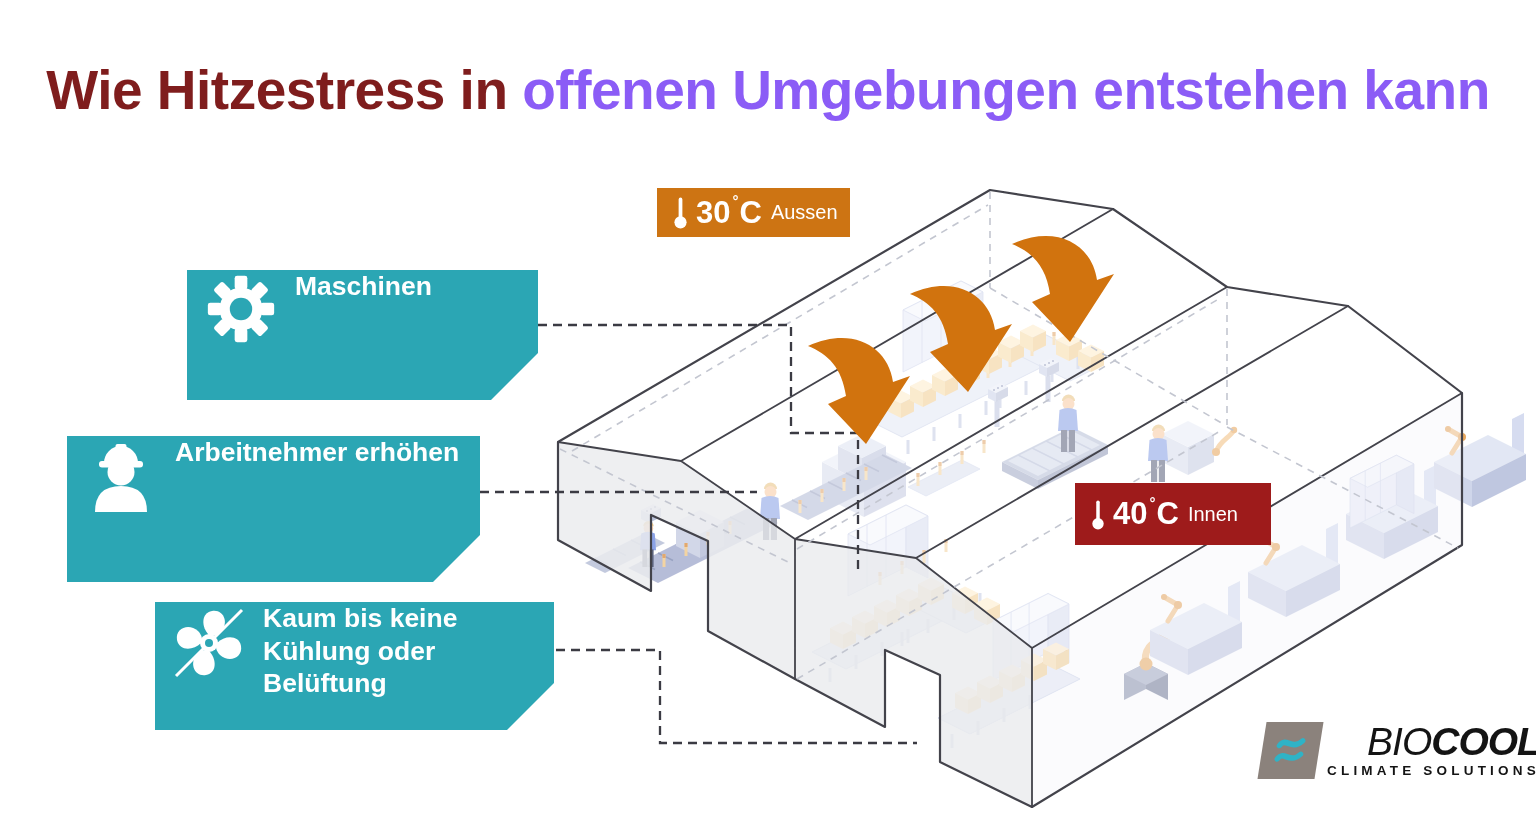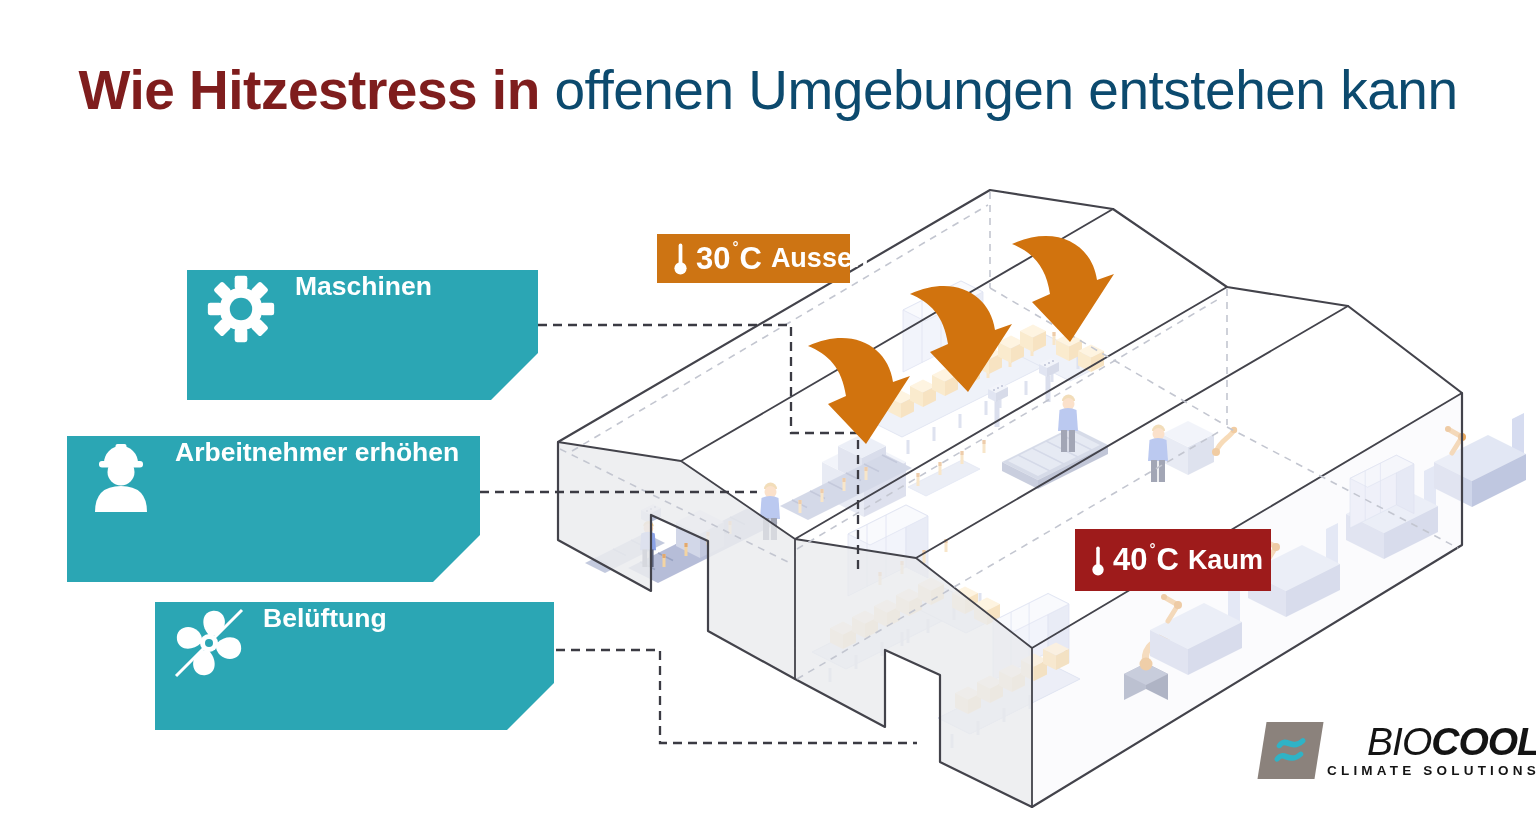--- a/index.html
+++ b/index.html
@@ -2,30 +2,30 @@
 <html><head>
 <meta charset="utf-8">
 <style>
   html,body{margin:0;padding:0;background:#fff;}
   .stage{position:relative;width:1536px;height:840px;background:#ffffff;overflow:hidden;
          font-family:"Liberation Sans","DejaVu Sans",sans-serif;}
   
   .title{position:absolute;left:0;top:58px;width:1536px;text-align:center;
          font-size:55px;letter-spacing:-0.5px;color:#3e3e47;white-space:nowrap;}
   .title .em{font-weight:700;color:#7f1d1d;}
-  .title .light{font-weight:400;color:#0c4a6e;}
+  .title .light{font-weight:700;color:#8b5cf6;}
   
-  .badge{position:absolute;display:flex;align-items:center;color:#fff;padding:17px 16px;box-sizing:border-box;margin-top:46px;}
+  .badge{position:absolute;display:flex;align-items:center;color:#fff;padding:17px 16px;box-sizing:border-box;}
   .badge-out{left:657px;top:188px;width:193px;height:49px;background:#cd7413;}
   .badge-in {left:1075px;top:483px;width:196px;height:62px;background:#9e1b1b;}
   .badge .thermo{margin-right:8px;flex:0 0 auto;}
   .badge .val{font-weight:700;font-size:31px;}
   .badge .deg{font-weight:700;font-size:15px;vertical-align:top;position:relative;top:-12px;margin:0 1px 0 2px;}
   .badge .unit{font-weight:700;font-size:31px;}
-  .badge .lbl{font-weight:700;font-size:27px;margin-left:9px;}
+  .badge .lbl{font-weight:400;font-size:20px;margin-left:9px;}
   
   .callout{position:absolute;background:#2ba6b4;color:#fff;display:flex;align-items:flex-start;
            clip-path:polygon(0 0,100% 0,100% calc(100% - 47px),calc(100% - 47px) 100%,0 100%);
            filter:drop-shadow(5px 7px 9px rgba(105,115,130,.45));}
   .co1{left:187px;top:270px;width:351px;height:130px;}
   .co2{left:67px;top:436px;width:413px;height:146px;}
   .co3{left:155px;top:602px;width:399px;height:128px;}
   .callout .ico{flex:0 0 108px;display:flex;justify-content:center;align-items:center;}
   .callout .txt{font-weight:700;font-size:26.5px;line-height:1.23;padding-right:10px;}
   .callout .txt span{display:block;}
@@ -297,21 +297,21 @@
   </div>
 
   <div class="badge badge-in">
     <svg class="thermo" width="14" height="33" viewBox="0 0 16 36">
       <rect x="6" y="2" width="4" height="23" rx="2" fill="#fff"></rect>
       <circle cx="8" cy="28.5" r="6.5" fill="#fff"></circle>
     </svg>
     <span class="val">40</span>
       <span class="deg">°</span>
       <span class="unit">C</span>
-    <span class="lbl">Kaum</span>
+    <span class="lbl">Innen</span>
   </div>
 
   <div class="callout co1">
     <div class="ico">
       <svg width="78" height="78" viewBox="-40 -40 80 80">
         <g fill="#fff">
           <circle r="22"></circle>
           <g>
             <rect x="-6.5" y="-34" width="13" height="14" rx="2.5"></rect>
             <rect x="-6.5" y="-34" width="13" height="14" rx="2.5" transform="rotate(45)"></rect>
@@ -354,20 +354,22 @@
           <path d="M0,-8 C-8,-16 -8,-30 3,-32 C15,-34 20,-20 12,-11 C8,-7 3,-6 0,-8 Z" transform="rotate(90)"></path>
           <path d="M0,-8 C-8,-16 -8,-30 3,-32 C15,-34 20,-20 12,-11 C8,-7 3,-6 0,-8 Z" transform="rotate(180)"></path>
           <path d="M0,-8 C-8,-16 -8,-30 3,-32 C15,-34 20,-20 12,-11 C8,-7 3,-6 0,-8 Z" transform="rotate(270)"></path>
         </g>
         <line x1="-33" y1="33" x2="33" y2="-33" stroke="#fff" stroke-width="3"></line>
         <circle r="9" fill="#fff"></circle>
         <circle r="4" fill="#2ba6b4"></circle>
       </svg>
     </div>
     <div class="txt">
+      <span>Kaum bis keine</span>
+      <span>Kühlung oder</span>
       <span>Belüftung</span>
     </div>
   </div>
 
   <div class="logo">
     <div class="mark">
       <svg width="34" height="38" viewBox="0 0 30 34" fill="none" stroke="#2fb3c6" stroke-width="5" stroke-linecap="round">
         <path d="M4,12 C9,4 15,17 24,8"></path>
         <path d="M4,24 C9,16 15,29 24,20"></path>
       </svg>

